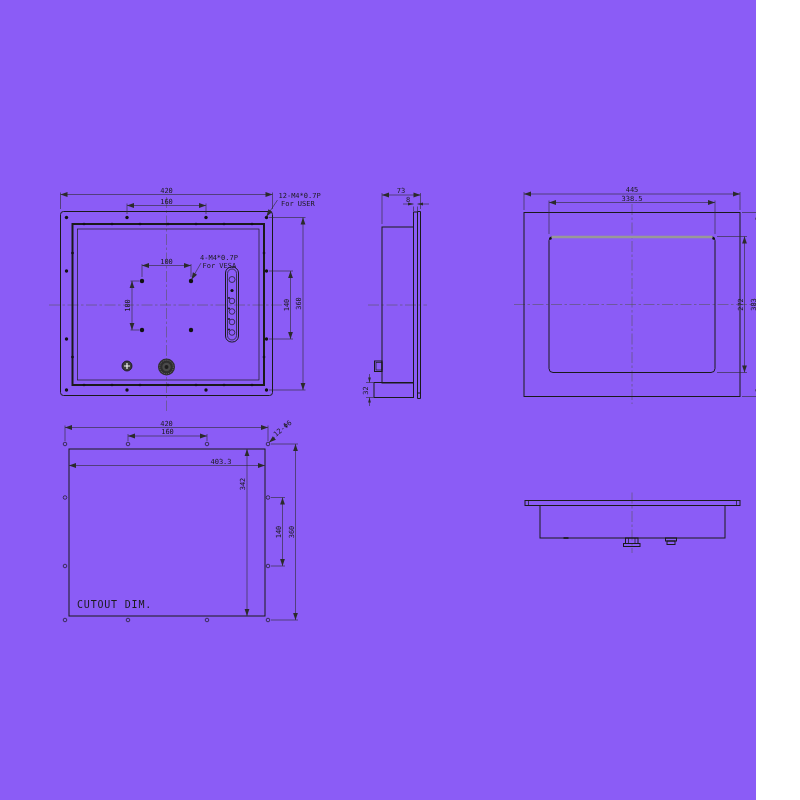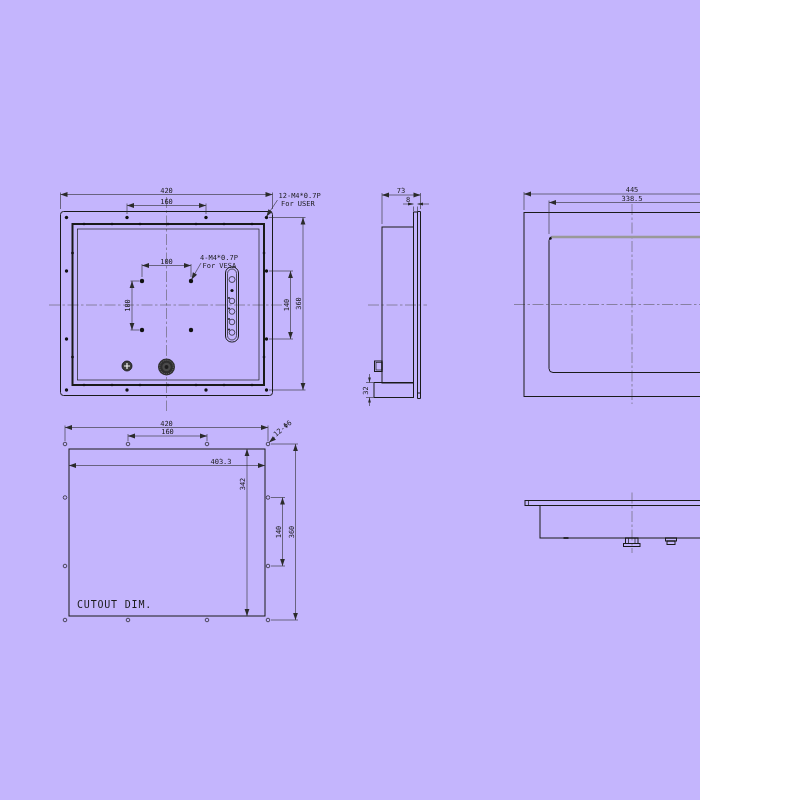--- a/index.html
+++ b/index.html
@@ -1,16 +1,16 @@
 <!DOCTYPE html>
 <html><head>
 <meta charset="utf-8">
 <style>
   html,body{margin:0;padding:0;background:#ffffff;}
-  .page{position:relative;width:700px;height:800px;background:#c4b5fd;overflow:hidden;}
+  .page{position:relative;width:756px;height:800px;background:#8b5cf6;overflow:hidden;}
   svg{display:block;}
   .o  {stroke:#1a1a1a;stroke-width:1;fill:none;}
   .o2 {stroke:#1a1a1a;stroke-width:2;fill:none;}
   .th {stroke:#1a1a1a;stroke-width:.7;fill:none;}
   .d  {stroke:#2b2b2b;stroke-width:.6;fill:none;}
   .c  {stroke:#555555;stroke-width:.55;fill:none;stroke-dasharray:11 2.5 2.5 2.5;}
   .t  {font-family:"DejaVu Sans Mono",monospace;font-size:7px;fill:#1a1a1a;}
   .tm {text-anchor:middle;}
   .cap{font-family:"DejaVu Sans Mono",monospace;font-size:10px;letter-spacing:.8px;fill:#1a1a1a;}
   .dot{fill:#111;stroke:none;}

